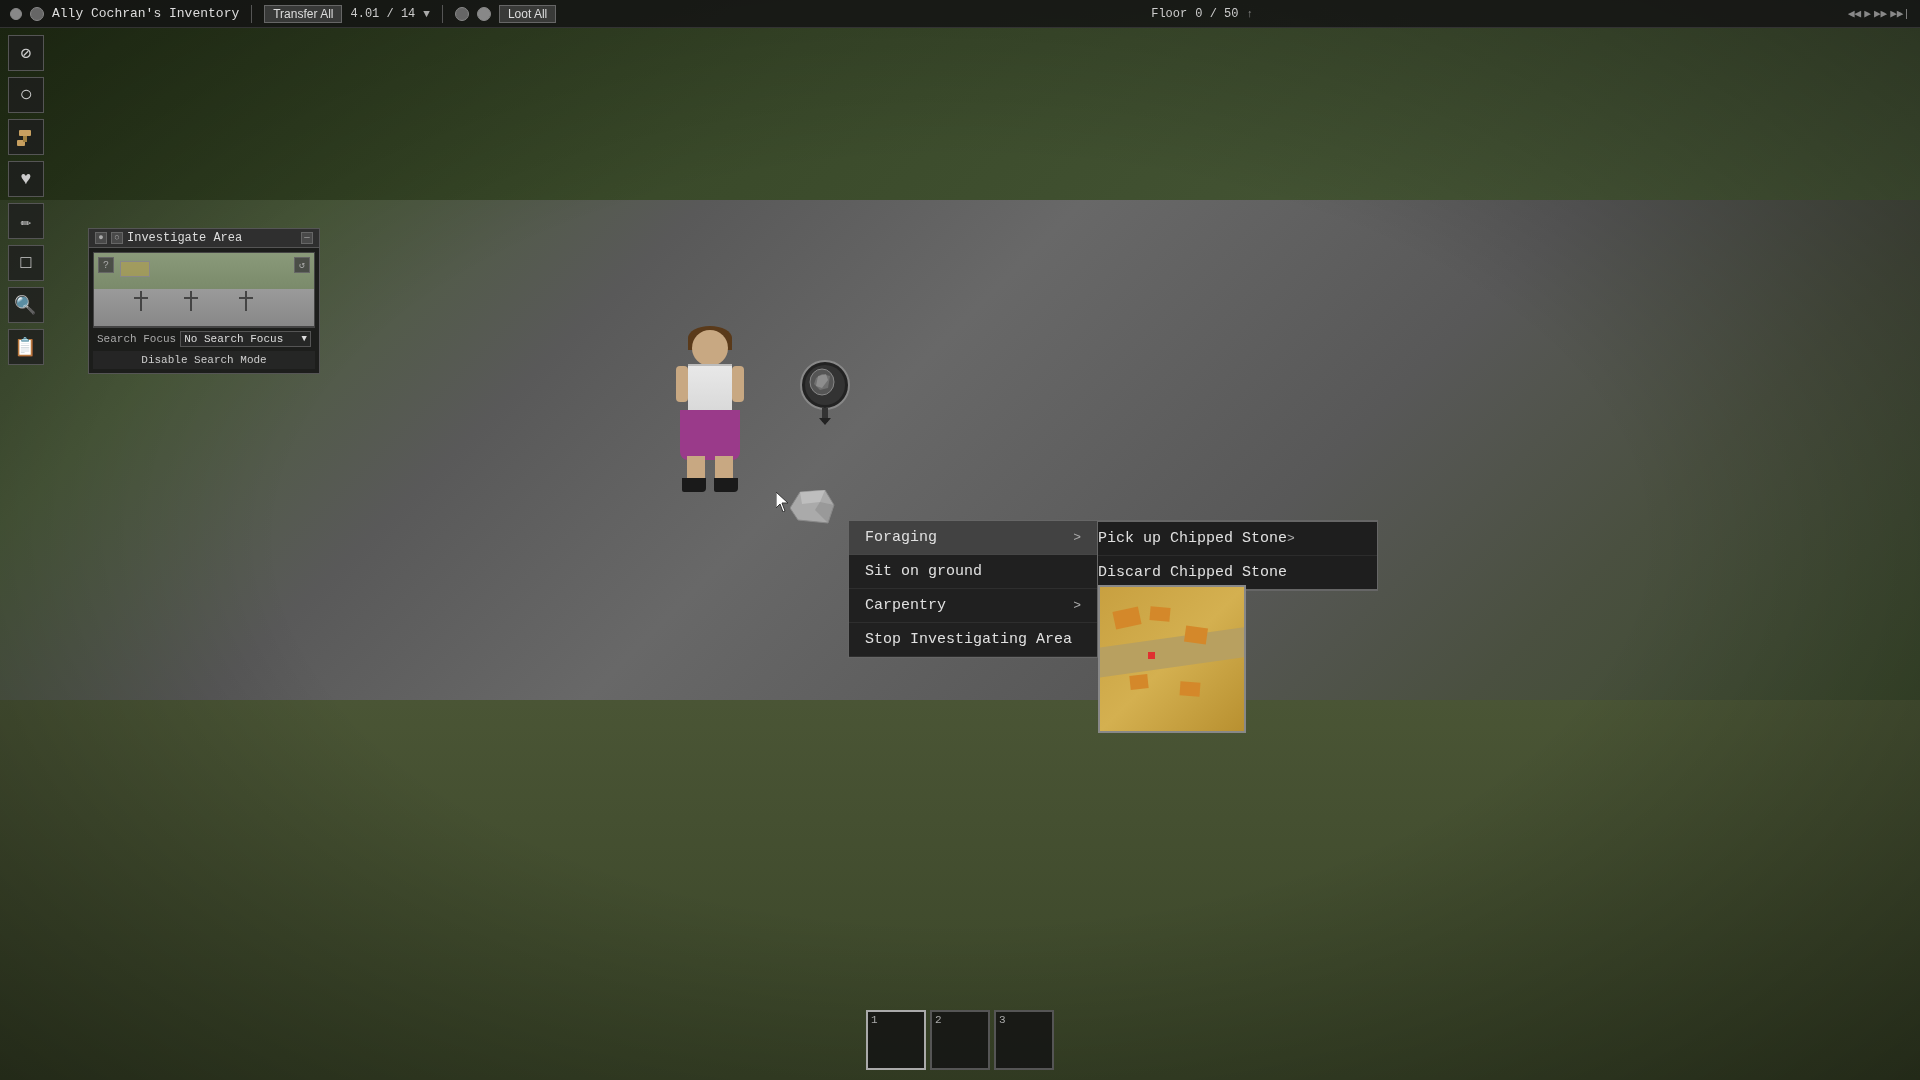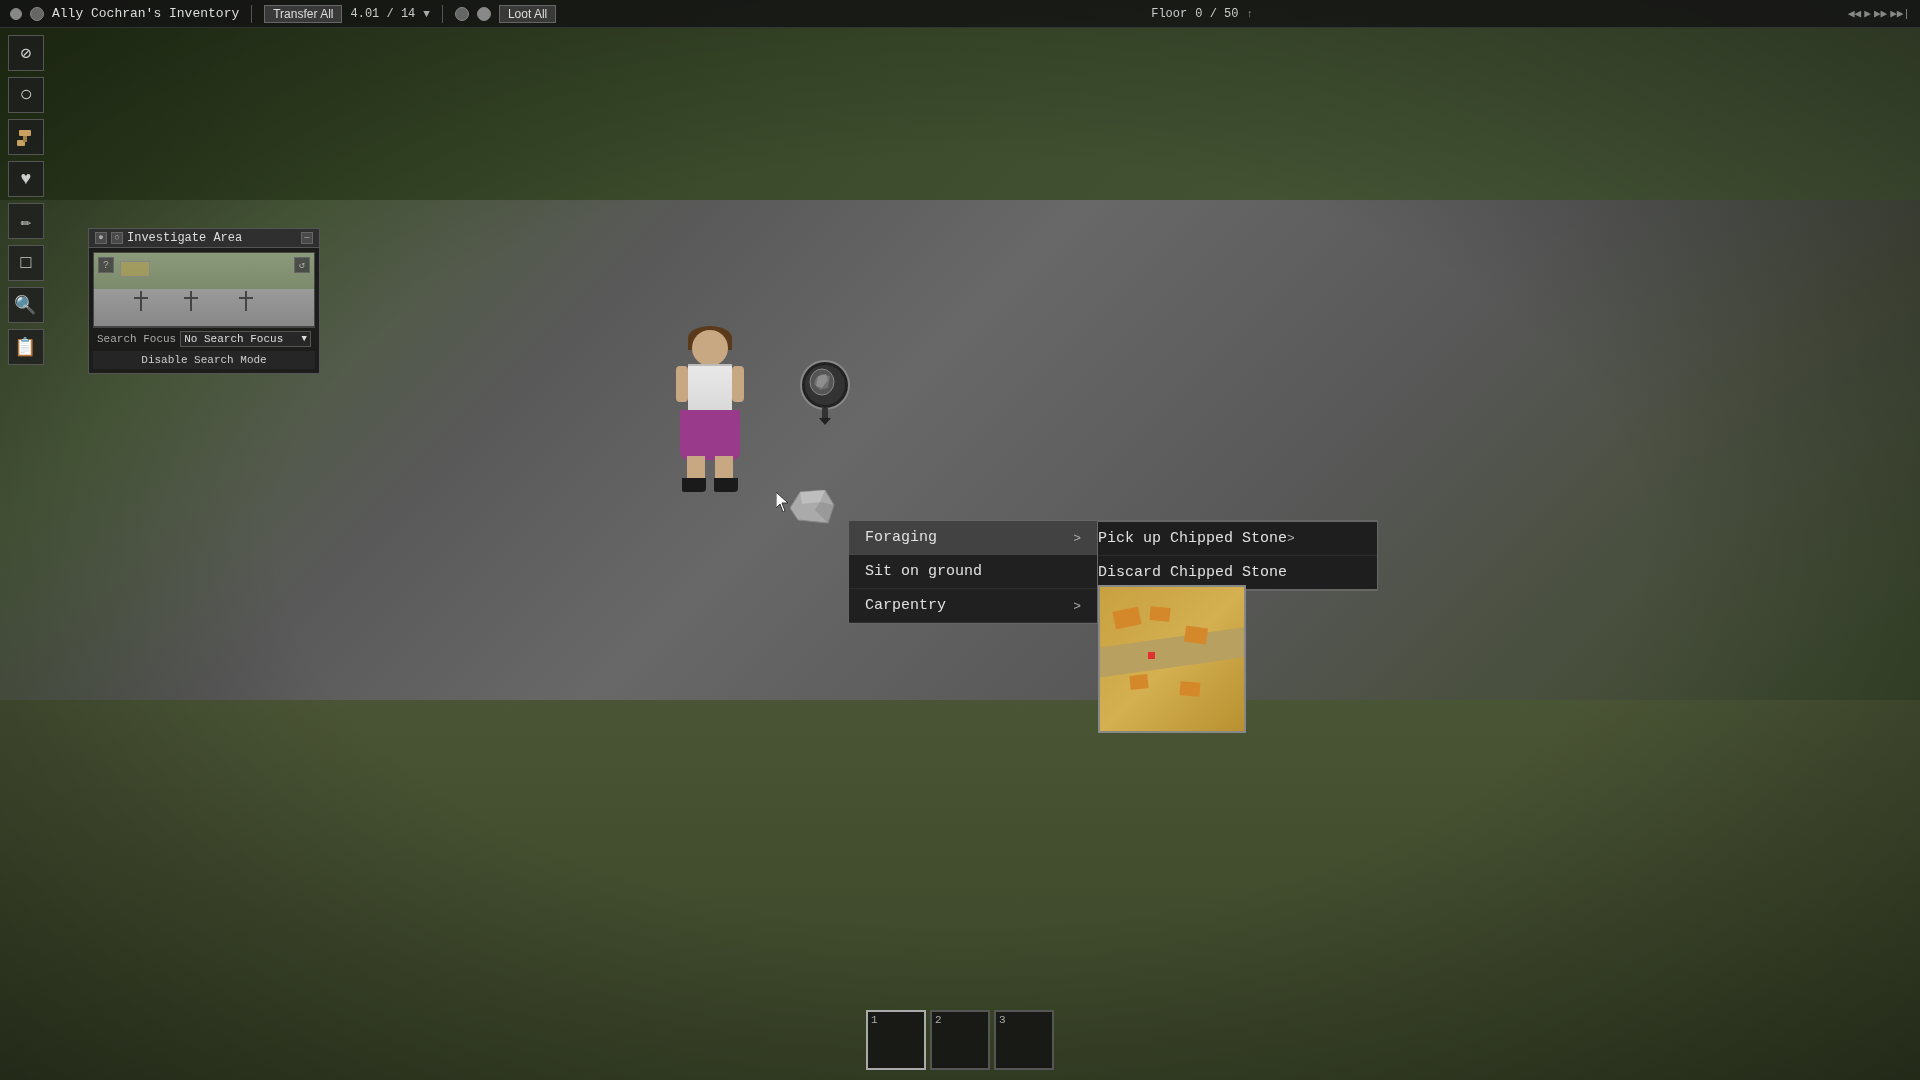--- a/index.html
+++ b/index.html
@@ -306,21 +306,21 @@
       background: rgba(30,30,30,0.97);
       border: 1px solid #666;
       min-width: 250px;
     }
     .ctx-item {
       padding: 8px 16px;
       color: #e0e0e0;
       font-size: 15px;
       cursor: pointer;
       display: flex;
-      align-items: flex-end;
+      align-items: center;
       justify-content: space-between;
       border-bottom: 1px solid rgba(80,80,80,0.3);
     }
     .ctx-item.highlighted {
       background: rgba(90,90,90,0.6);
     }
     .ctx-arrow {
       color: #aaa;
       font-size: 13px;
     }
@@ -554,20 +554,23 @@
       <span>Foraging</span>
       <span class="ctx-arrow">&gt;</span>
     </div>
     <div class="ctx-item">
       <span>Sit on ground</span>
     </div>
     <div class="ctx-item">
       <span>Carpentry</span>
       <span class="ctx-arrow">&gt;</span>
     </div>
+    <div class="ctx-item">
+      <span>Stop Investigating Area</span>
+    </div>
   </div>
 </div>
 
 <div id="sub-context-menu">
   <div class="ctx-menu">
     <div class="sub-ctx-item">
       <span>Pick up Chipped Stone</span>
       <span class="sub-ctx-arrow">&gt;</span>
     </div>
     <div class="sub-ctx-item">

